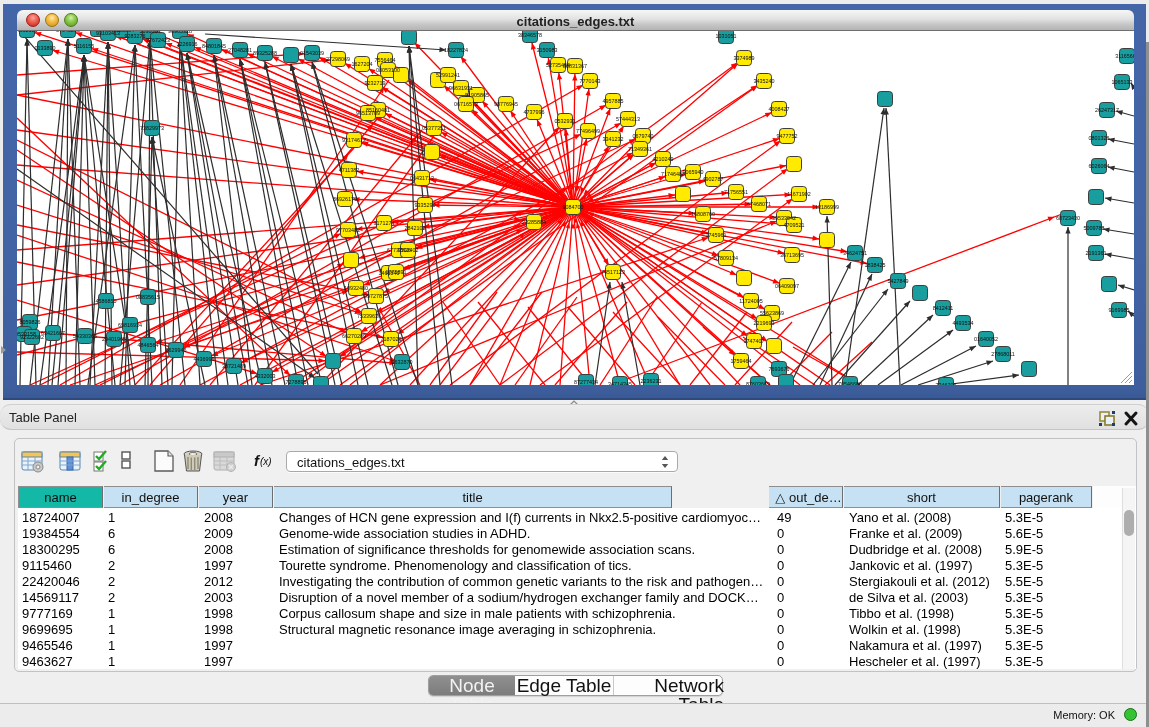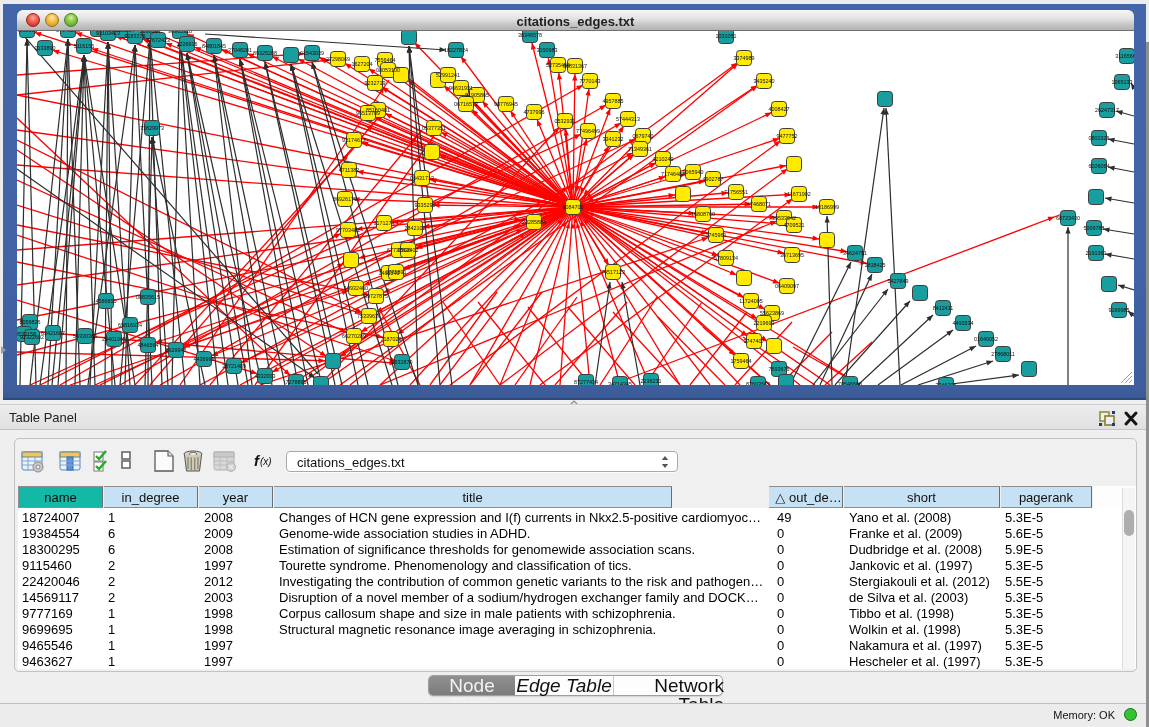--- a/index.html
+++ b/index.html
@@ -10,42 +10,42 @@
   background:linear-gradient(180deg,#f6f6f6 0%,#e2e2e2 45%,#c8c8c8 70%,#b4b4b4 100%);
   border-bottom:1px solid #6f6f6f; }
 #title { position:absolute; left:17px; top:14px; width:1117px; text-align:center;
   font-size:13px; font-weight:bold; color:#222; }
 .tl { position:absolute; top:13px; width:14px; height:14px; border-radius:50%; }
 #tlr { left:26px; background:radial-gradient(circle at 50% 32%,#fca49a 0%,#ee6d5f 35%,#d8392b 75%,#b01e12 100%); border:1px solid #9e2018; }
 #tly { left:45px; background:radial-gradient(circle at 50% 32%,#ffe9b0 0%,#f6c352 35%,#e3a01f 75%,#b97c0e 100%); border:1px solid #9c7413; }
 #tlg { left:64px; background:radial-gradient(circle at 50% 32%,#d2f0a8 0%,#93d055 35%,#68ab31 75%,#4c8c1e 100%); border:1px solid #4f7d1c; }
 #panel { position:absolute; left:0; top:400px; width:1149px; height:327px; background:#efefef; }
 #panelbar { position:absolute; left:0; top:404px; width:1149px; height:26px;
-  background:linear-gradient(180deg,#ededed,#e0e0e0); border-top:1px solid #cfcfcf; border-bottom:1px solid #c4c4c4; }
+  background:linear-gradient(180deg,#ededed,#e0e0e0); border-top:1px solid #cfcfcf; border-bottom:1px solid #c4c4c4;border-radius:11px; }
 #panelbar span { position:absolute; left:9px; top:5px; font-size:13px; color:#222; }
 #toolbar { position:absolute; left:14px; top:438px; width:1123px; height:234px;
   border:1px solid #c2c2c2; border-radius:5px; background:#f0f0f0; }
 #combo { position:absolute; left:286px; top:451px; width:392px; height:21px; background:#ffffff;
   border:1px solid #a9a9a9; border-radius:4px; box-shadow:0 1px 0 rgba(255,255,255,0.7); }
 #combo span { position:absolute; left:10px; top:3px; font-size:13px; color:#111; }
 .thead { position:absolute; top:486px; height:22px; background:#c6e1f3; border-top:1px solid #8e8e8e;
   border-bottom:1px solid #8e8e8e; border-right:1px solid #6e6e6e; font-size:13px; color:#111;
   text-align:center; line-height:21px; }
 .trow { position:absolute; left:0; width:1120px; height:16px; font-size:13px; color:#000; }
 .trow span { position:absolute; top:0px; white-space:nowrap; overflow:hidden; }
 #tablebg { position:absolute; left:18px; top:508px; width:1118px; height:161px; background:#ffffff; }
 #hdrgap { position:absolute; left:1093px; top:486px; width:43px; height:22px; background:#fdfdfd; }
 #sbar { position:absolute; left:1122px; top:488px; width:13px; height:181px; background:#f5f5f5; border-left:1px solid #dedede; }
 #sthumb { position:absolute; left:1124px; top:510px; width:10px; height:26px; border-radius:5px; background:#aeaeae; }
 #tabs { position:absolute; left:428px; top:675px; width:295px; height:21px; border:1px solid #9f9f9f;
   border-radius:5px; background:#fdfdfd; box-shadow:0 1px 1px rgba(0,0,0,0.12); font-size:19px; }
 #tab1 { position:absolute; left:0; top:0; width:86px; height:19px; border-radius:4px 0 0 4px;
   background:linear-gradient(180deg,#909090,#7c7c7c); color:#f2f2f2; text-align:center; line-height:19px; }
 #tab2 { position:absolute; left:86px; top:0; width:99px; height:19px; color:#111; text-align:center;
-  line-height:19px; border-right:1px solid #c9c9c9;font-style:italic; }
+  line-height:19px; border-right:1px solid #c9c9c9; }
 #tab3 { position:absolute; left:185px; top:0; width:110px; height:19px; color:#111; text-align:right; line-height:19px; }
 #status { position:absolute; left:0; top:703px; width:1149px; height:24px; background:#ececec; border-top:1px solid #bfbfbf; }
 #mem { position:absolute; right:34px; top:709px; font-size:11px; color:#111; }
 #memdot { position:absolute; right:12px; top:708px; width:13px; height:13px; border-radius:50%;
   background:#33c432; border:1.5px solid #1d6e1d; }
 #rstrip { position:absolute; left:1146px; top:42px; width:3px; height:685px; background:#8f8f8f; }
 svg text { font-family:"Liberation Sans", sans-serif; }
 </style></head>
 <body>
 <div id="frame"></div>

